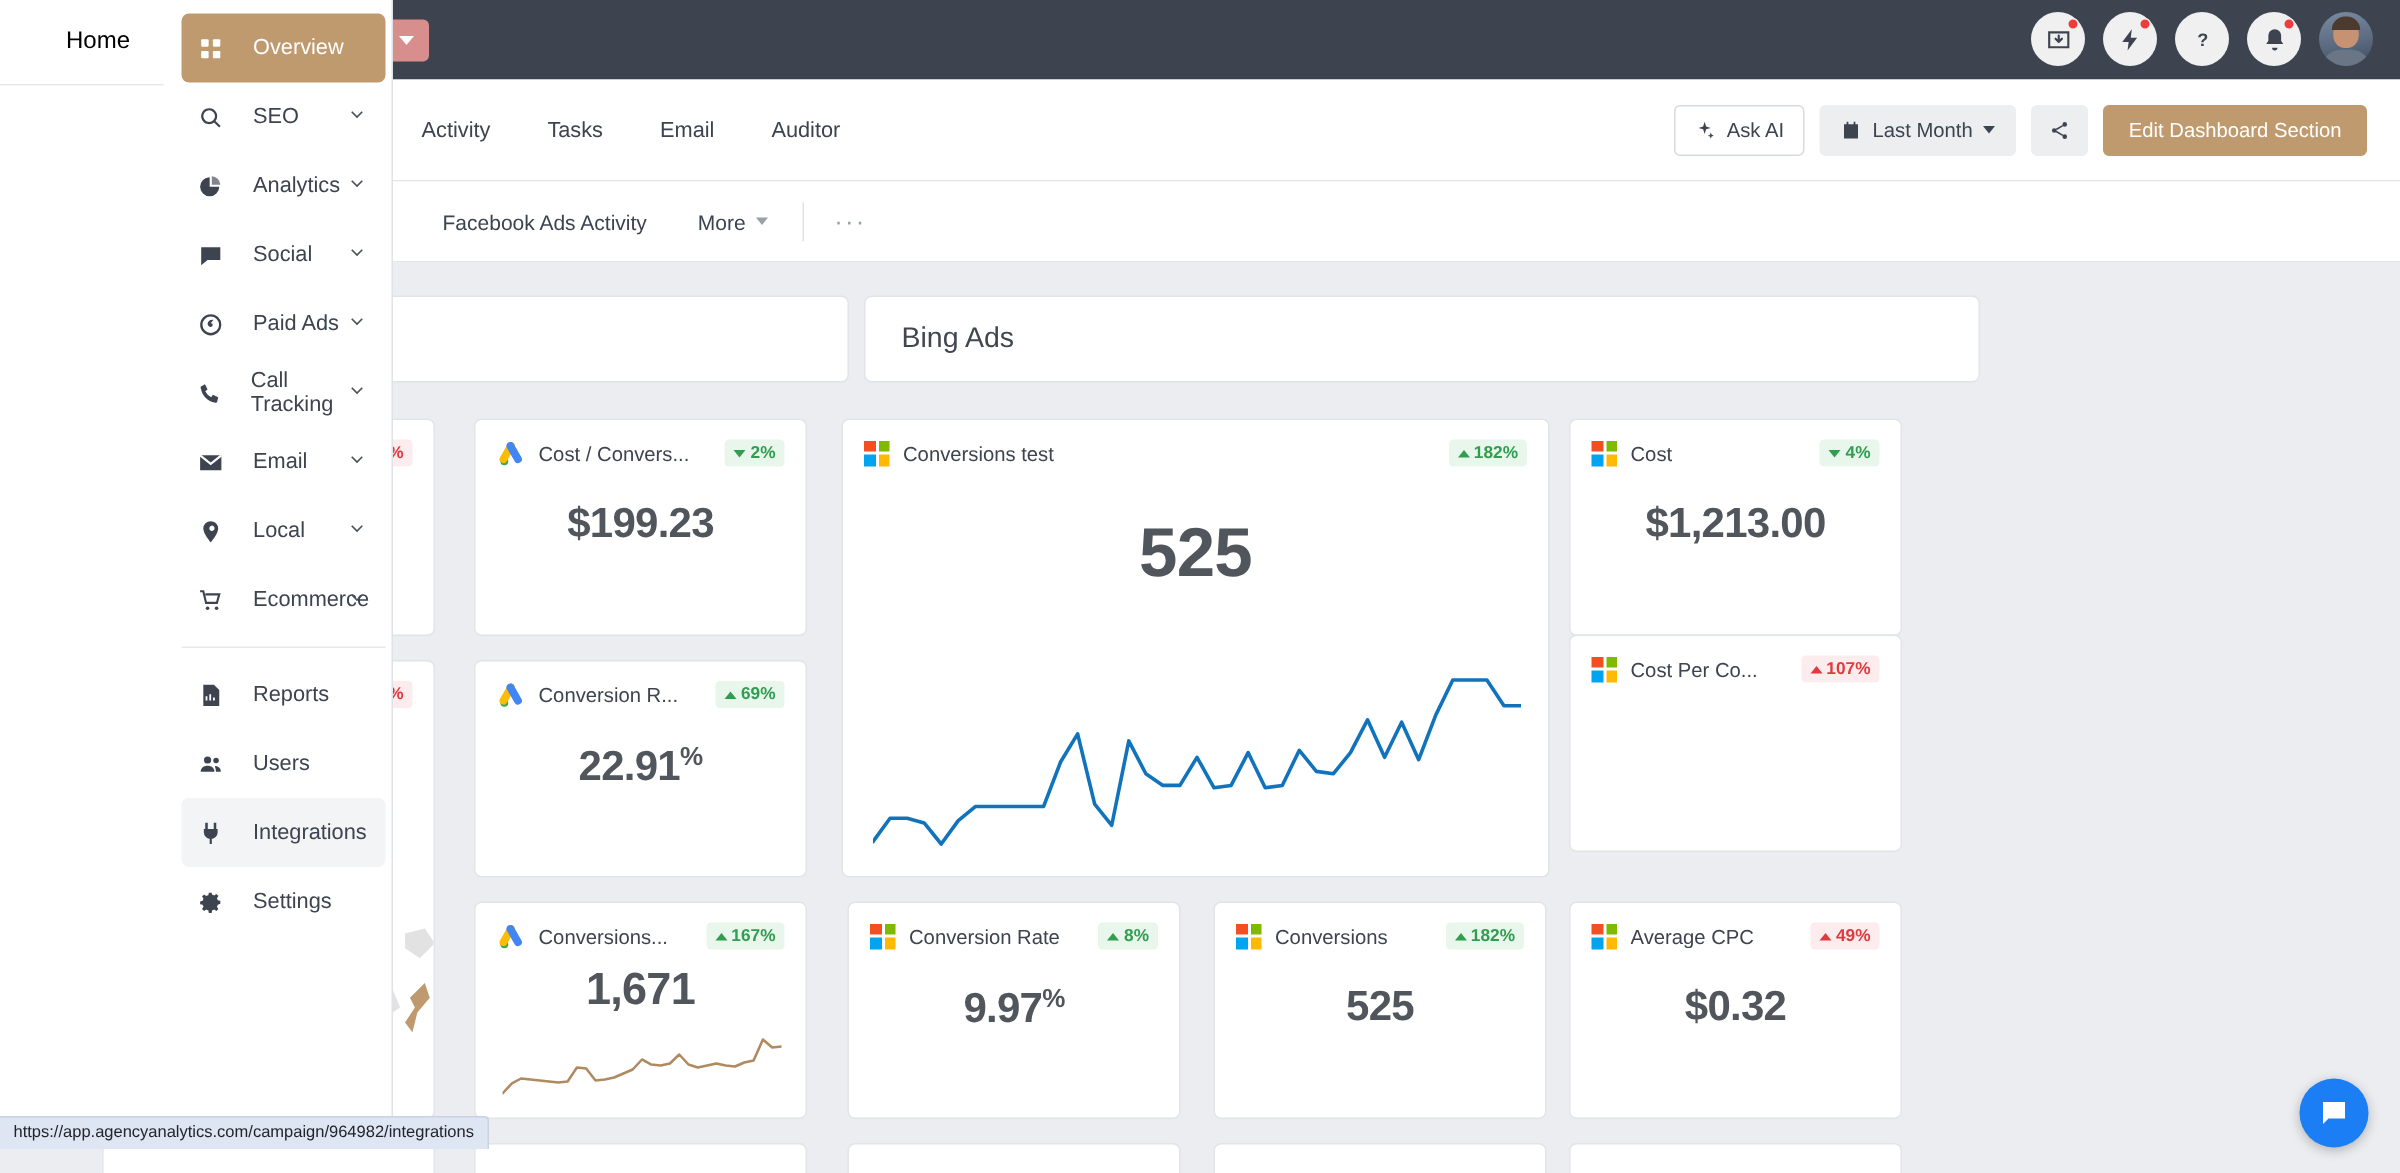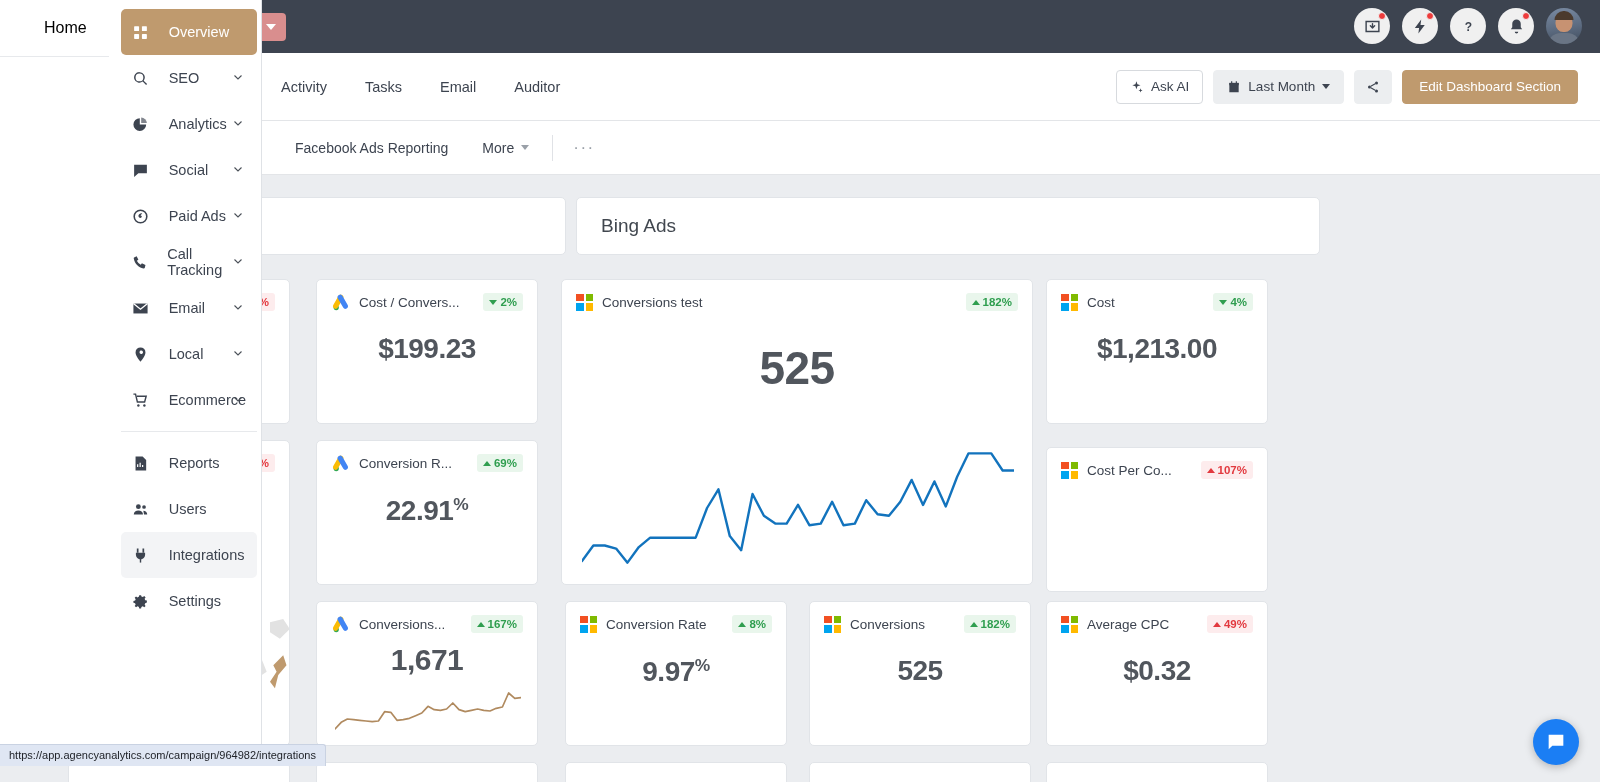--- a/index.html
+++ b/index.html
@@ -370,21 +370,21 @@
             <span class="chip up-good">
               <span class="tri-up"></span>
               <span>69%</span>
             </span>
           </div>
           <div class="kpi-value">
             <span>22.91</span><sup>%</sup>
           </div>
         </div>
 
-        <div class="card kpi" style="left:1032px; top:260px; width:222px; height:145px;">
+        <div class="card kpi" style="left:1032px; top:236px; width:222px; height:145px;">
           <div class="kpi-top">
             <div class="kpi-left">
               <span class="micon">
                   <i></i>
                   <i></i>
                   <i></i>
                   <i></i>
                 </span>
               <span class="kpi-label">Cost Per Co...</span>
             </div>
@@ -557,21 +557,21 @@
         </div>
         <div class="btn btn-tan">
           <span>Edit Dashboard Section</span>
         </div>
       </div>
     </div>
 
     <div class="subrow">
       <div class="inner">
         <div class="subtab">ial</div>
-        <div class="subtab">Facebook Ads Reporting</div>
+        <div class="subtab">Facebook Ads Activity</div>
         <div class="subtab">
           <span>More</span>
           <span class="caret-sm"></span>
         </div>
         <div class="vdiv"></div>
         <div class="dots">···</div>
       </div>
     </div>
 
     <div class="chat">

